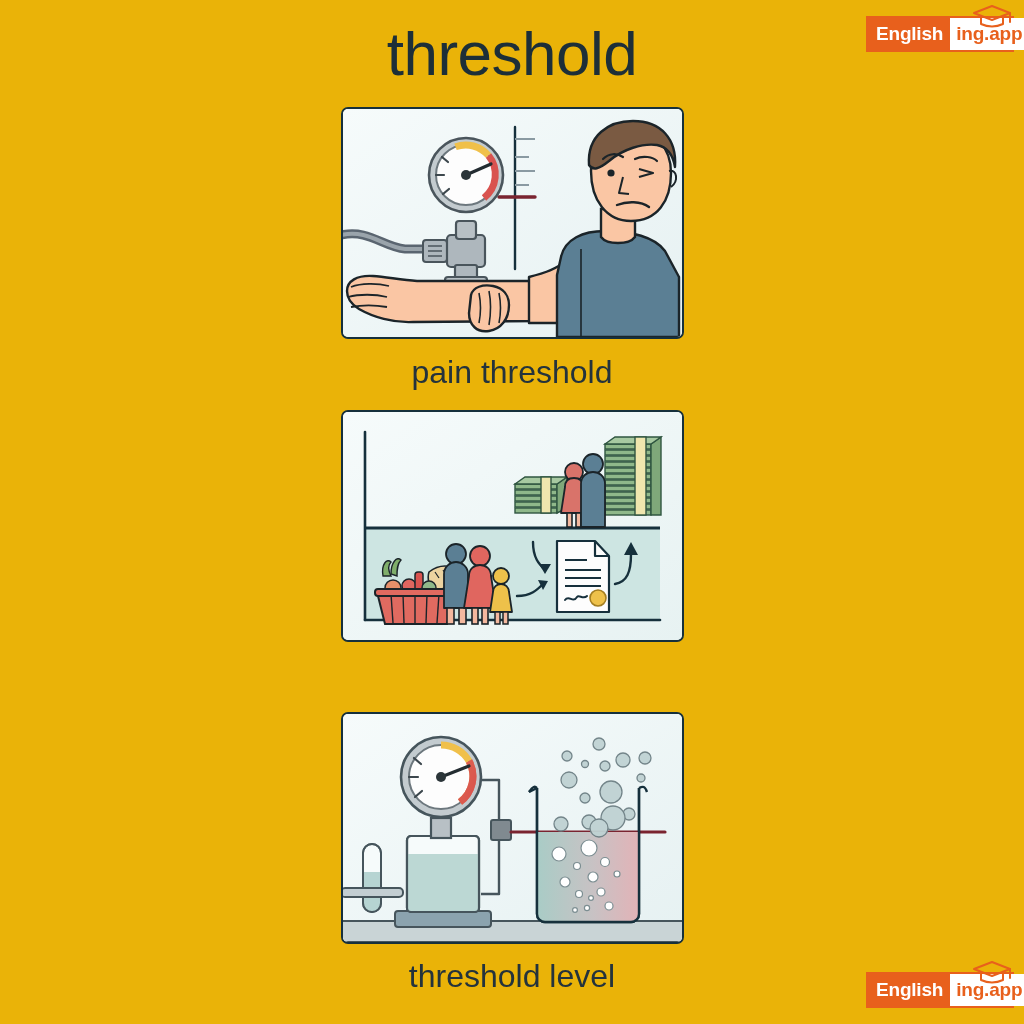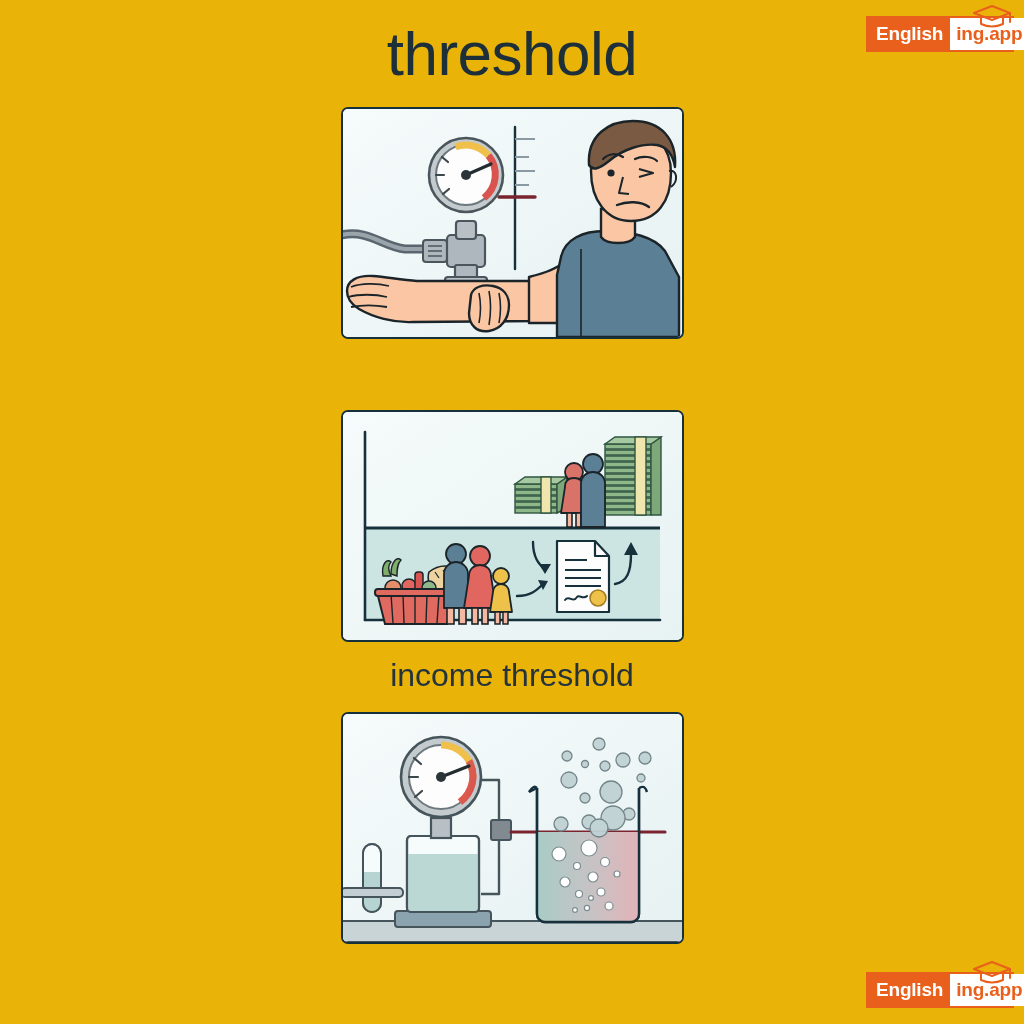--- a/index.html
+++ b/index.html
@@ -208,20 +208,21 @@
 
         <path d="M 260 50 C 266 44, 274 44, 280 48" fill="none" stroke="#1b2429" stroke-width="2.2" stroke-linecap="round"></path>
         <path d="M 292 50 C 300 46, 310 48, 314 52" fill="none" stroke="#1b2429" stroke-width="2.2" stroke-linecap="round"></path>
 
         <path d="M 280 68 L 276 84 L 286 85" fill="none" stroke="#1b2429" stroke-width="2" stroke-linejoin="round"></path>
 
         <path d="M 274 96 C 284 92, 298 92, 306 98" fill="none" stroke="#1b2429" stroke-width="2.4" stroke-linecap="round"></path>
       </g>
     </svg>
   </div>
+  <div class="caption cap-1">pain threshold</div>
 
   <div class="panel panel-2">
     <svg width="339" height="228" viewBox="0 0 339 228">
       <defs>
         <linearGradient id="p2bg" x1="0" y1="0" x2="1" y2="1">
           <stop offset="0%" stop-color="#f6fbfb"></stop>
           <stop offset="100%" stop-color="#e7f2f2"></stop>
         </linearGradient>
       </defs>
       <rect x="0" y="0" width="339" height="228" fill="url(#p2bg)"></rect>
@@ -337,21 +338,20 @@
           <line x1="222" y1="148" x2="244" y2="148"></line>
           <line x1="222" y1="158" x2="258" y2="158"></line>
           <line x1="222" y1="166" x2="258" y2="166"></line>
           <line x1="222" y1="174" x2="258" y2="174"></line>
         </g>
         <path d="M 222 188 C 226 182, 230 192, 234 185 C 236 182, 240 188, 244 184" fill="none" stroke="#16303c" stroke-width="2" stroke-linecap="round"></path>
         <circle cx="255" cy="186" r="8" fill="#eec14a" stroke="#a37e22" stroke-width="1.6"></circle>
       </g>
     </svg>
   </div>
-  <div class="caption cap-2">income threshold</div>
 
   <div class="panel panel-3">
     <svg width="339" height="228" viewBox="0 0 339 228">
       <defs>
         <linearGradient id="p3bg" x1="0" y1="0" x2="1" y2="1">
           <stop offset="0%" stop-color="#f6fbfb"></stop>
           <stop offset="100%" stop-color="#e6f1f2"></stop>
         </linearGradient>
         <linearGradient id="liquid" x1="0" y1="0" x2="1" y2="0">
           <stop offset="0%" stop-color="#a9ccc6"></stop>
@@ -440,14 +440,15 @@
         <circle cx="268" cy="78" r="11"></circle>
         <circle cx="242" cy="84" r="5"></circle>
         <circle cx="286" cy="100" r="6"></circle>
         <circle cx="246" cy="108" r="7"></circle>
         <circle cx="218" cy="110" r="7"></circle>
         <circle cx="270" cy="104" r="12"></circle>
         <circle cx="256" cy="114" r="9"></circle>
       </g>
     </svg>
   </div>
+  <div class="caption cap-3">threshold level</div>
 
 </div>
 
 </body></html>

